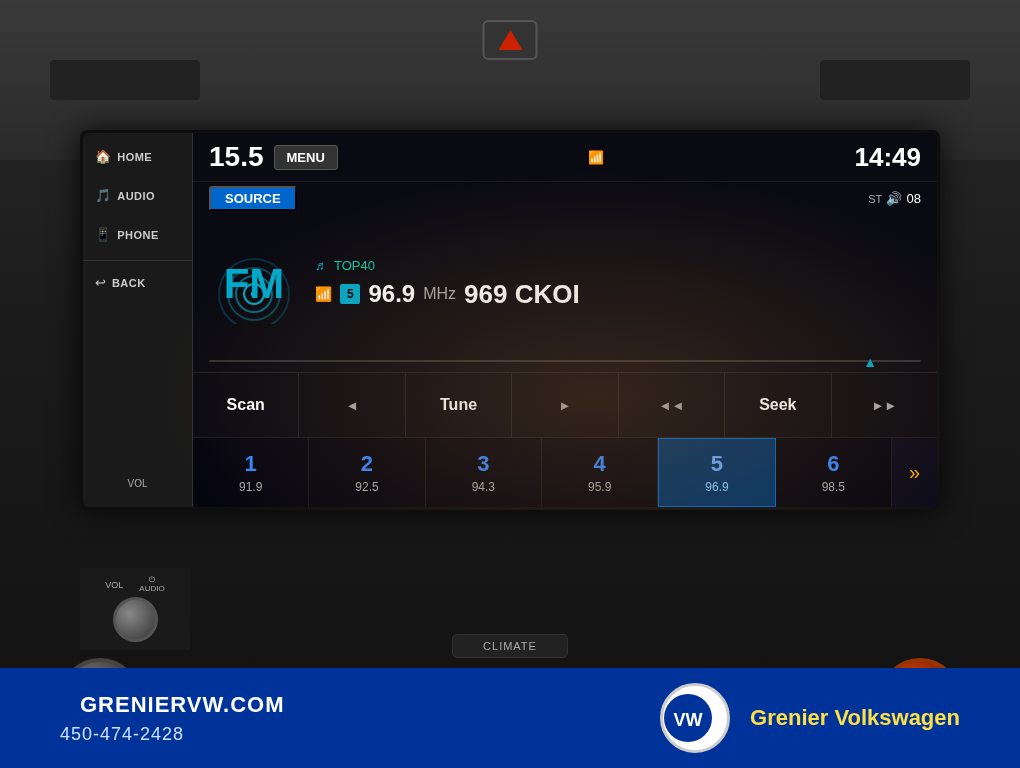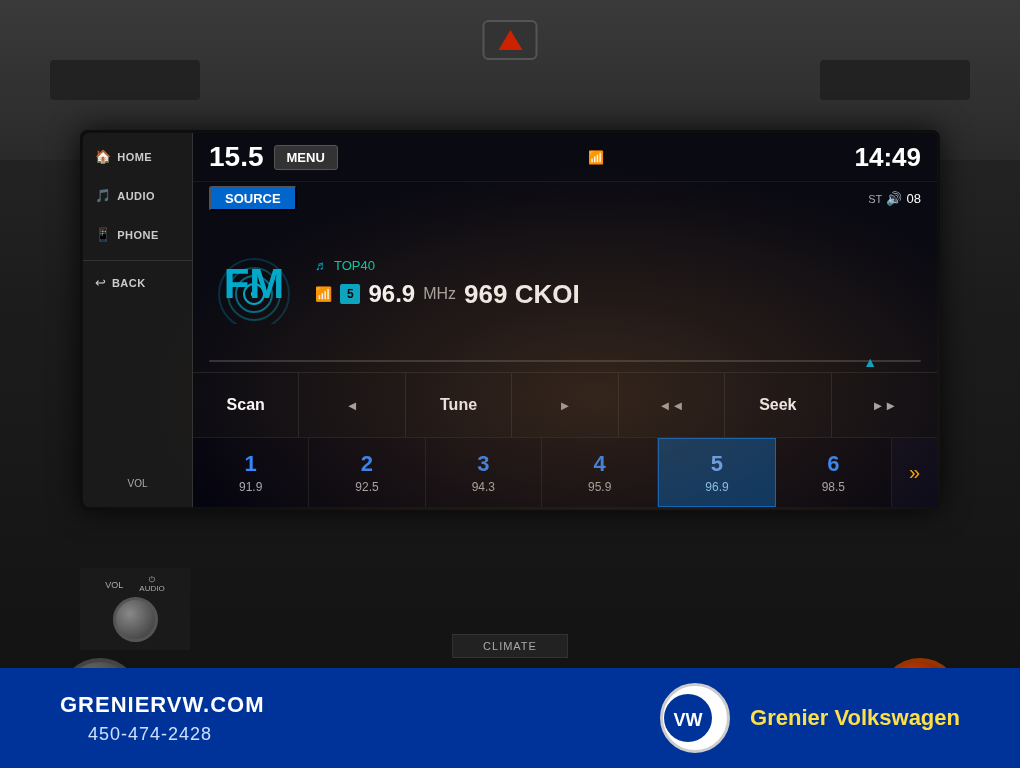--- a/index.html
+++ b/index.html
@@ -439,27 +439,27 @@
       display: flex;
       flex-direction: column;
       gap: 6px;
     }
 
     .dealer-website {
       color: #fff;
       font-size: 22px;
       font-weight: bold;
       letter-spacing: 1px;
+      margin-left: 20px;
     }
 
     .dealer-phone {
       color: #cce0ff;
       font-size: 18px;
       letter-spacing: 1px;
-      margin-left: 28px;
     }
 
     .dealer-logo-area {
       display: flex;
       align-items: center;
       gap: 20px;
     }
 
     .vw-circle {
       width: 70px;
@@ -513,21 +513,21 @@
     .climate-btn {
       position: absolute;
       bottom: 110px;
       left: 50%;
       transform: translateX(-50%);
       background: #222;
       color: #aaa;
       padding: 5px 30px;
       font-size: 11px;
       letter-spacing: 1px;
-      border-radius: 0;
+      border-radius: 5px;
       border: 1px solid #333;
     }
 
     
     .side-knob-left {
       position: absolute;
       bottom: 30px;
       left: 60px;
       width: 80px;
       height: 80px;

